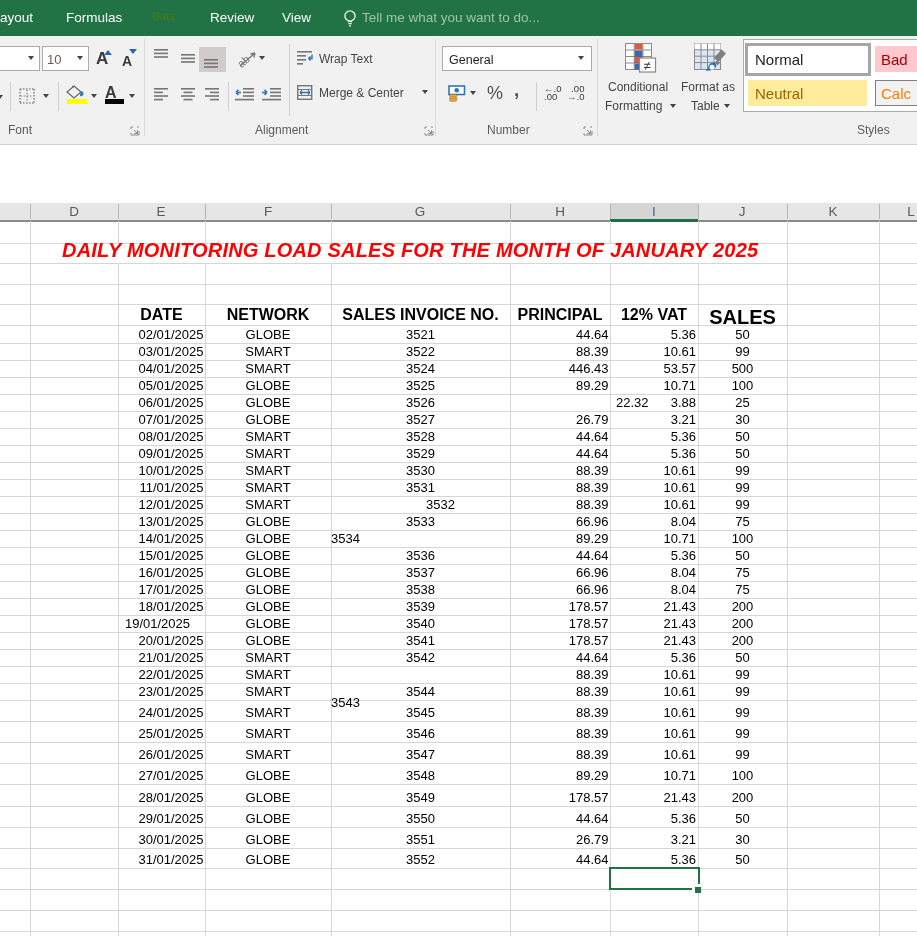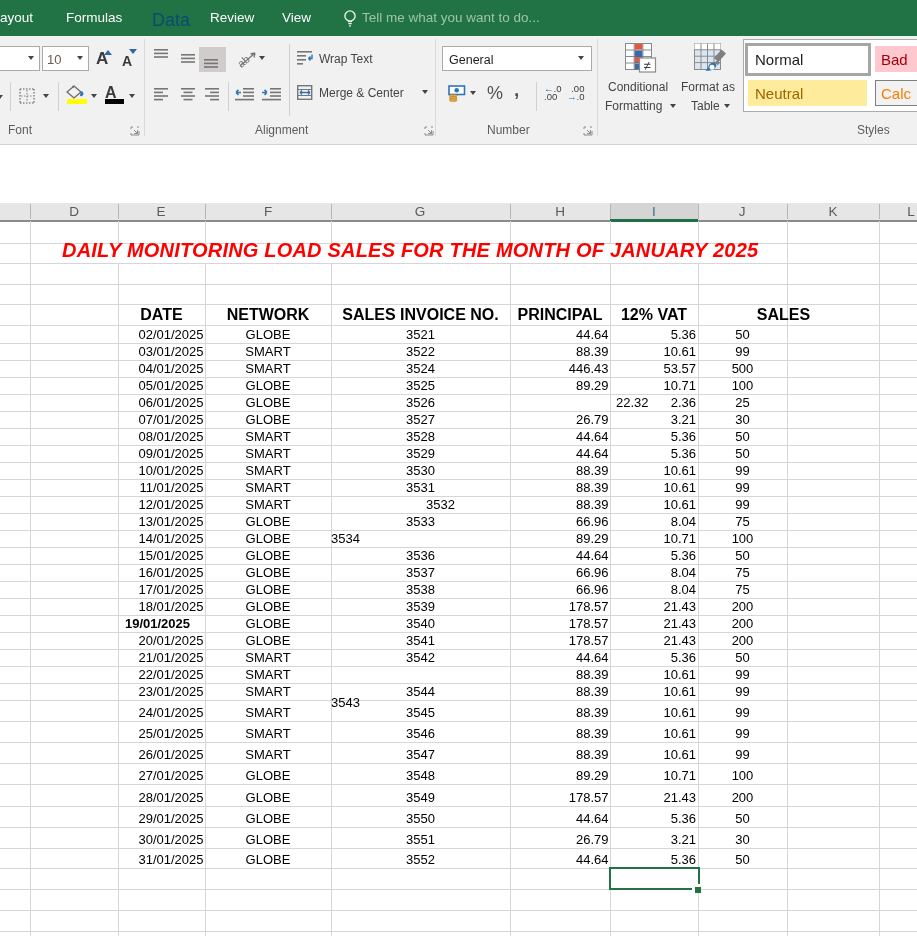--- a/index.html
+++ b/index.html
@@ -12,21 +12,21 @@
 .glbl{position:absolute;color:#5c5c5c;font-size:12px;white-space:nowrap;}
 .cell{position:absolute;font-size:13px;color:#000;white-space:nowrap;}
 .arr{position:absolute;width:0;height:0;border-left:3.5px solid transparent;
   border-right:3.5px solid transparent;border-top:4px solid #444;}
 </style></head>
 <body>
 
 <div class="ab" style="left:0;top:0;width:917px;height:36px;background:#217346;"></div>
 <div class="ab" style="left:0px;top:10px;font-size:13.5px;color:#fdfdfd;">ayout</div>
 <div class="ab" style="left:66px;top:10px;font-size:13.5px;color:#fdfdfd;">Formulas</div>
-<div class="ab" style="left:152px;top:10px;font-size:18px;color:#0c4a6e;">Data</div>
+<div class="ab" style="left:152px;top:10px;font-size:11px;color:#4d7c0f;">Data</div>
 <div class="ab" style="left:210px;top:10px;font-size:13.5px;color:#fdfdfd;">Review</div>
 <div class="ab" style="left:282px;top:10px;font-size:13.5px;color:#fdfdfd;">View</div>
 <svg class="ab" style="left:341px;top:8px;" width="18" height="21" viewBox="0 0 18 21">
 <circle cx="9" cy="8" r="5.1" fill="none" stroke="#e8f1e9" stroke-width="1.4"></circle>
 <path d="M7 13.5 h4 M7.3 15.7 h3.4 M8 17.9 h2" stroke="#e8f1e9" stroke-width="1.3" fill="none"></path>
 </svg>
 <div class="ab" style="left:362px;top:10px;font-size:13.5px;color:#9dc3aa;">Tell me what you want to do...</div>
 <div class="ab" style="left:0;top:36px;width:917px;height:108px;background:#f1f1f1;"></div>
 <div class="ab" style="left:0;top:144px;width:917px;height:1px;background:#d2d2d2;"></div>
 <div class="ab" style="left:144px;top:39px;width:1px;height:97px;background:#dadada;"></div>
@@ -273,21 +273,21 @@
 <div class="gridv" style="left:698px;top:221px;height:22px;"></div>
 <div class="gridv" style="left:698px;top:263px;height:673px;"></div>
 <div class="gridv" style="left:787px;top:221px;height:715px;"></div>
 <div class="gridv" style="left:879px;top:221px;height:715px;"></div>
 <div class="ab" style="left:62px;top:239px;font-size:20px;font-weight:bold;font-style:italic;letter-spacing:0.2px;color:#ff0000;white-space:nowrap;">DAILY MONITORING LOAD SALES FOR THE MONTH OF JANUARY 2025</div>
 <div class="ab" style="left:118px;top:306px;width:87px;text-align:center;font-size:16px;font-weight:bold;color:#000;">DATE</div>
 <div class="ab" style="left:205px;top:306px;width:126px;text-align:center;font-size:16px;font-weight:bold;color:#000;">NETWORK</div>
 <div class="ab" style="left:331px;top:306px;width:179px;text-align:center;font-size:16px;font-weight:bold;color:#000;">SALES INVOICE NO.</div>
 <div class="ab" style="left:510px;top:306px;width:100px;text-align:center;font-size:16px;font-weight:bold;color:#000;">PRINCIPAL</div>
 <div class="ab" style="left:610px;top:306px;width:88px;text-align:center;font-size:16px;font-weight:bold;color:#000;">12% VAT</div>
-<div class="ab" style="left:698px;top:306px;width:89px;text-align:center;font-size:16px;font-weight:bold;color:#000;padding-left:41px;">SALES</div>
+<div class="ab" style="left:698px;top:306px;width:89px;text-align:center;font-size:20px;font-weight:bold;color:#000;">SALES</div>
 <div class="cell" style="left:118px;top:326.5px;width:85.5px;text-align:right;">02/01/2025</div>
 <div class="cell" style="left:205px;top:326.5px;width:126px;text-align:center;">GLOBE</div>
 <div class="cell" style="left:331px;top:326.5px;width:179px;text-align:center;">3521</div>
 <div class="cell" style="left:510px;top:326.5px;width:98.5px;text-align:right;">44.64</div>
 <div class="cell" style="left:610px;top:326.5px;width:86px;text-align:right;">5.36</div>
 <div class="cell" style="left:698px;top:326.5px;width:89px;text-align:center;">50</div>
 <div class="cell" style="left:118px;top:343.5px;width:85.5px;text-align:right;">03/01/2025</div>
 <div class="cell" style="left:205px;top:343.5px;width:126px;text-align:center;">SMART</div>
 <div class="cell" style="left:331px;top:343.5px;width:179px;text-align:center;">3522</div>
 <div class="cell" style="left:510px;top:343.5px;width:98.5px;text-align:right;">88.39</div>
@@ -302,21 +302,21 @@
 <div class="cell" style="left:118px;top:377.5px;width:85.5px;text-align:right;">05/01/2025</div>
 <div class="cell" style="left:205px;top:377.5px;width:126px;text-align:center;">GLOBE</div>
 <div class="cell" style="left:331px;top:377.5px;width:179px;text-align:center;">3525</div>
 <div class="cell" style="left:510px;top:377.5px;width:98.5px;text-align:right;">89.29</div>
 <div class="cell" style="left:610px;top:377.5px;width:86px;text-align:right;">10.71</div>
 <div class="cell" style="left:698px;top:377.5px;width:89px;text-align:center;">100</div>
 <div class="cell" style="left:118px;top:394.5px;width:85.5px;text-align:right;">06/01/2025</div>
 <div class="cell" style="left:205px;top:394.5px;width:126px;text-align:center;">GLOBE</div>
 <div class="cell" style="left:331px;top:394.5px;width:179px;text-align:center;">3526</div>
 <div class="cell" style="left:506px;top:394.5px;width:98.5px;text-align:right;padding-left:44px;">22.32</div>
-<div class="cell" style="left:610px;top:394.5px;width:86px;text-align:right;">2.36</div>
+<div class="cell" style="left:610px;top:394.5px;width:86px;text-align:right;">3.88</div>
 <div class="cell" style="left:698px;top:394.5px;width:89px;text-align:center;">25</div>
 <div class="cell" style="left:118px;top:411.5px;width:85.5px;text-align:right;">07/01/2025</div>
 <div class="cell" style="left:205px;top:411.5px;width:126px;text-align:center;">GLOBE</div>
 <div class="cell" style="left:331px;top:411.5px;width:179px;text-align:center;">3527</div>
 <div class="cell" style="left:510px;top:411.5px;width:98.5px;text-align:right;">26.79</div>
 <div class="cell" style="left:610px;top:411.5px;width:86px;text-align:right;">3.21</div>
 <div class="cell" style="left:698px;top:411.5px;width:89px;text-align:center;">30</div>
 <div class="cell" style="left:118px;top:428.5px;width:85.5px;text-align:right;">08/01/2025</div>
 <div class="cell" style="left:205px;top:428.5px;width:126px;text-align:center;">SMART</div>
 <div class="cell" style="left:331px;top:428.5px;width:179px;text-align:center;">3528</div>
@@ -376,21 +376,21 @@
 <div class="cell" style="left:331px;top:581.5px;width:179px;text-align:center;">3538</div>
 <div class="cell" style="left:510px;top:581.5px;width:98.5px;text-align:right;">66.96</div>
 <div class="cell" style="left:610px;top:581.5px;width:86px;text-align:right;">8.04</div>
 <div class="cell" style="left:698px;top:581.5px;width:89px;text-align:center;">75</div>
 <div class="cell" style="left:118px;top:598.5px;width:85.5px;text-align:right;">18/01/2025</div>
 <div class="cell" style="left:205px;top:598.5px;width:126px;text-align:center;">GLOBE</div>
 <div class="cell" style="left:331px;top:598.5px;width:179px;text-align:center;">3539</div>
 <div class="cell" style="left:510px;top:598.5px;width:98.5px;text-align:right;">178.57</div>
 <div class="cell" style="left:610px;top:598.5px;width:86px;text-align:right;">21.43</div>
 <div class="cell" style="left:698px;top:598.5px;width:89px;text-align:center;">200</div>
-<div class="cell" style="left:118px;top:615.5px;width:72px;text-align:right;font-weight:bold;">19/01/2025</div>
+<div class="cell" style="left:118px;top:615.5px;width:72px;text-align:right;">19/01/2025</div>
 <div class="cell" style="left:205px;top:615.5px;width:126px;text-align:center;">GLOBE</div>
 <div class="cell" style="left:331px;top:615.5px;width:179px;text-align:center;">3540</div>
 <div class="cell" style="left:510px;top:615.5px;width:98.5px;text-align:right;">178.57</div>
 <div class="cell" style="left:610px;top:615.5px;width:86px;text-align:right;">21.43</div>
 <div class="cell" style="left:698px;top:615.5px;width:89px;text-align:center;">200</div>
 <div class="cell" style="left:118px;top:632.5px;width:85.5px;text-align:right;">20/01/2025</div>
 <div class="cell" style="left:205px;top:632.5px;width:126px;text-align:center;">GLOBE</div>
 <div class="cell" style="left:331px;top:632.5px;width:179px;text-align:center;">3541</div>
 <div class="cell" style="left:510px;top:632.5px;width:98.5px;text-align:right;">178.57</div>
 <div class="cell" style="left:610px;top:632.5px;width:86px;text-align:right;">21.43</div>

